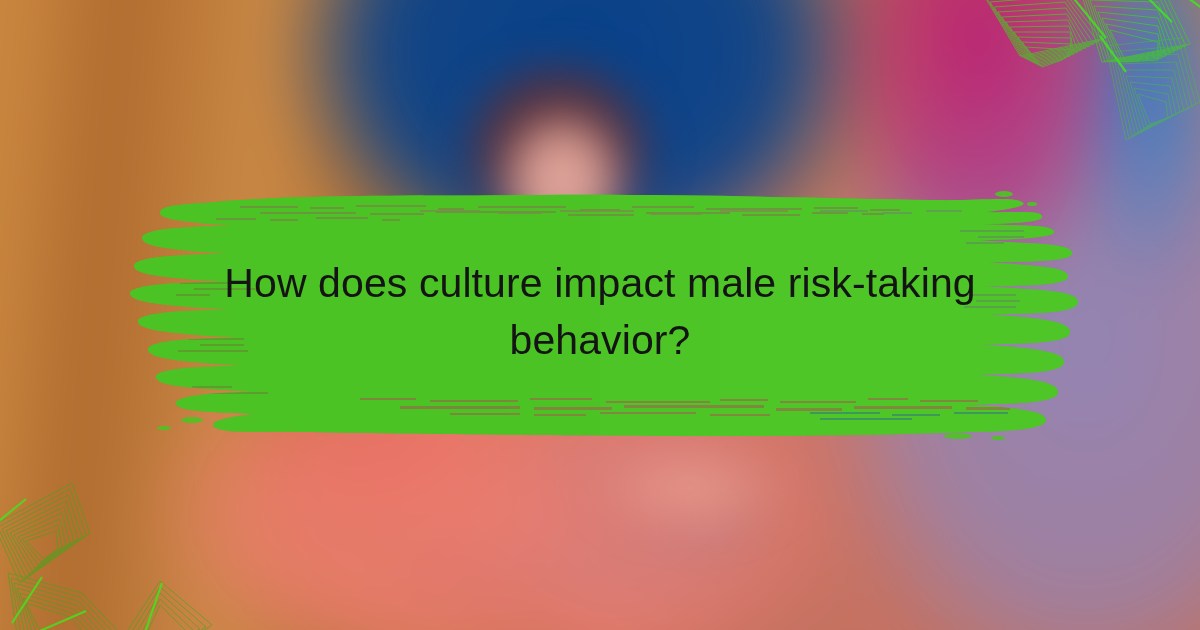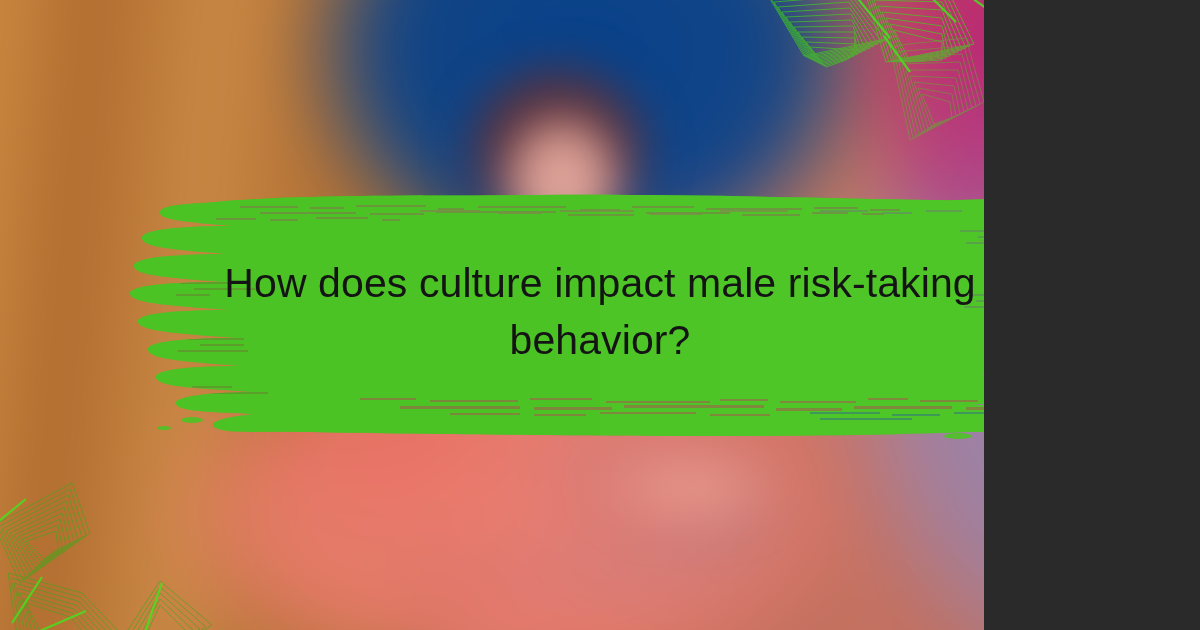--- a/index.html
+++ b/index.html
@@ -3,21 +3,21 @@
 <meta charset="utf-8">
 <title>Social Card</title>
 <style>
   html, body {
     margin: 0;
     padding: 0;
     background: #2a2a2a;
   }
   #card {
     position: relative;
-    width: 984px;
+    width: 1200px;
     height: 630px;
     overflow: hidden;
     font-family: "Liberation Sans", "DejaVu Sans", sans-serif;
     background: #b08868;
   }
 
   
   .bg-layer {
     position: absolute;
     inset: 0;

